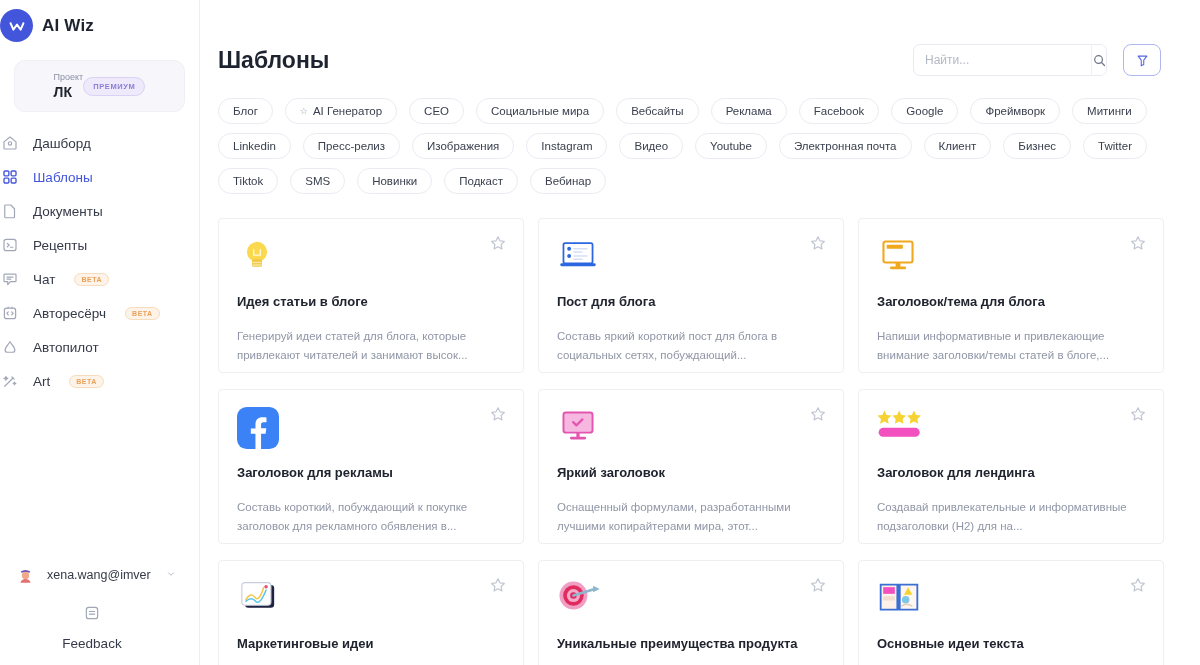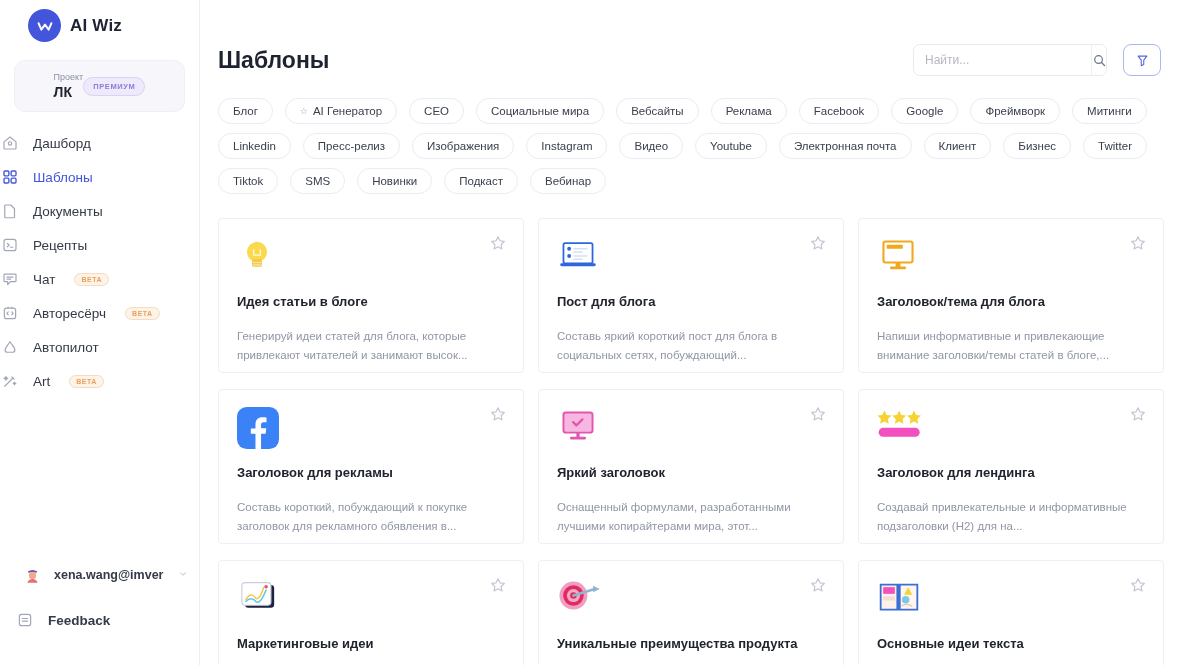--- a/index.html
+++ b/index.html
@@ -12,21 +12,21 @@
   .app { display: flex; width: 1200px; height: 665px; }
 
   
   .sidebar {
     width: 200px; height: 665px;
     background: #ffffff;
     border-right: 1px solid #eceef3;
     position: relative;
     flex: 0 0 200px;
   }
-  .logo-row { display: flex; align-items: center; gap: 9px; padding: 9px 0 0 28px; }
+  .logo-row { display: flex; align-items: center; gap: 9px; padding: 9px 0 0 0; }
   .logo-mark {
     width: 33px; height: 33px; border-radius: 50%;
     background: #4355db; display: flex; align-items: center; justify-content: center;
   }
   .logo-mark svg { display: block; }
   .logo-text { font-size: 17px; font-weight: 700; color: #1e2330; letter-spacing: .2px; }
 
   .project-card {
     margin: 18px 14px 0 14px;
     background: #f7f7fb;
@@ -53,26 +53,26 @@
   .nav-icon { width: 20px; height: 20px; flex: 0 0 20px; display: flex; align-items: center; justify-content: center; color: #a2a7b8; }
   .nav-label { font-size: 13.5px; color: #353a48; white-space: nowrap; }
   .nav-item.active .nav-label { color: #4355db; }
   .nav-item.active .nav-icon { color: #4355db; }
   .beta {
     font-size: 7px; font-weight: 700; letter-spacing: .5px;
     color: #e8a15a; background: #fdf3e8; border: 1px solid #f6dcbd;
     border-radius: 8px; padding: 2px 6px; margin-left: 6px;
   }
 
-  .sidebar-bottom { position: absolute; left: 7px; bottom: 28px; width: 184px; font-weight: bold; }
+  .sidebar-bottom { position: absolute; left: 0; bottom: 28px; width: 184px; }
   .user-row { display: flex; align-items: center; gap: 12px; padding: 0 16px; height: 32px; cursor: pointer; }
   .avatar { width: 19px; height: 19px; flex: 0 0 19px; }
   .user-email { font-size: 12.5px; color: #353a48; }
   .chev { color: #b9bdca; font-size: 9px; margin-left: 3px; }
-  .feedback-row { display: flex; align-items: center; gap: 13px; padding: 0 8px; height: 34px; margin-top: 12px; cursor: pointer; }
+  .feedback-row { display: flex; align-items: center; gap: 13px; padding: 0 32px; height: 34px; margin-top: 12px; cursor: pointer; flex-direction: column; }
 
   
   .main { flex: 1; height: 665px; position: relative; background: #fff; }
   .header {
     display: flex; align-items: center; justify-content: space-between;
     padding: 44px 39px 0 18px;
   }
   .page-title { font-size: 23px; font-weight: 700; color: #1e2330; }
   .header-right { display: flex; align-items: center; gap: 16px; }
   .search-box {

